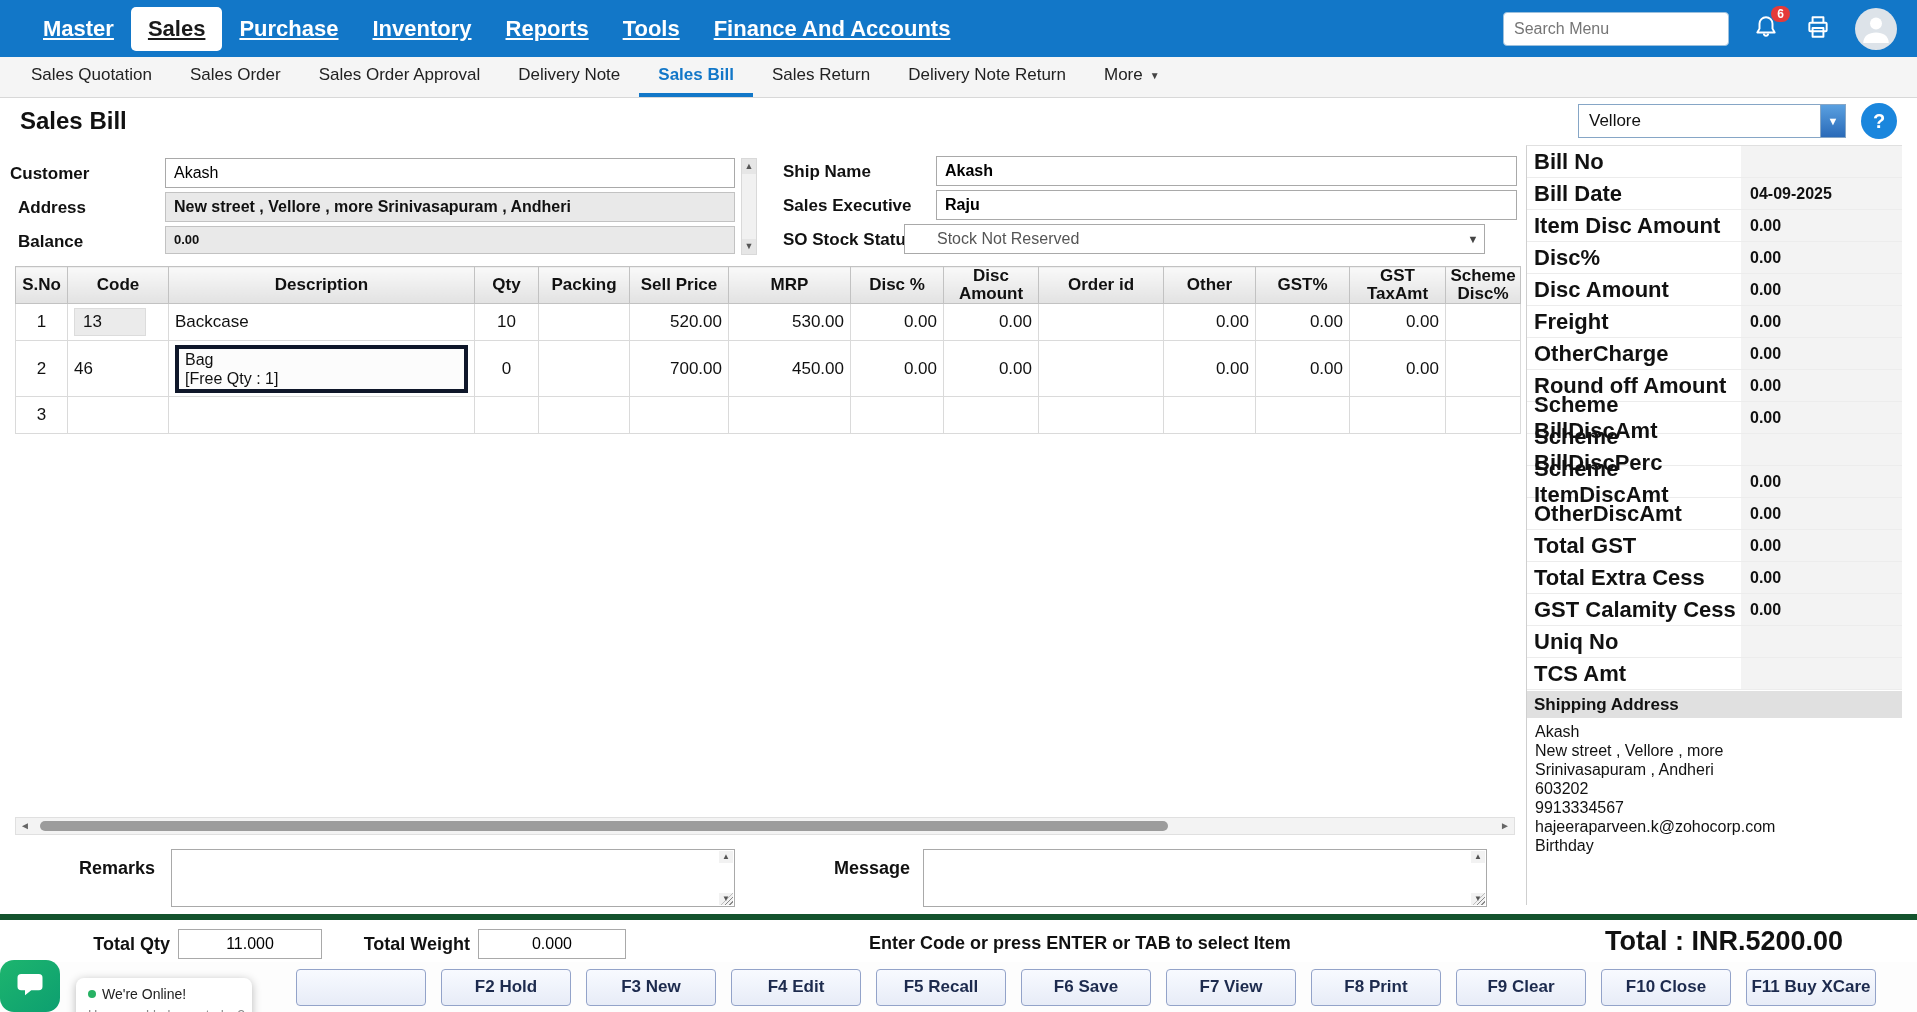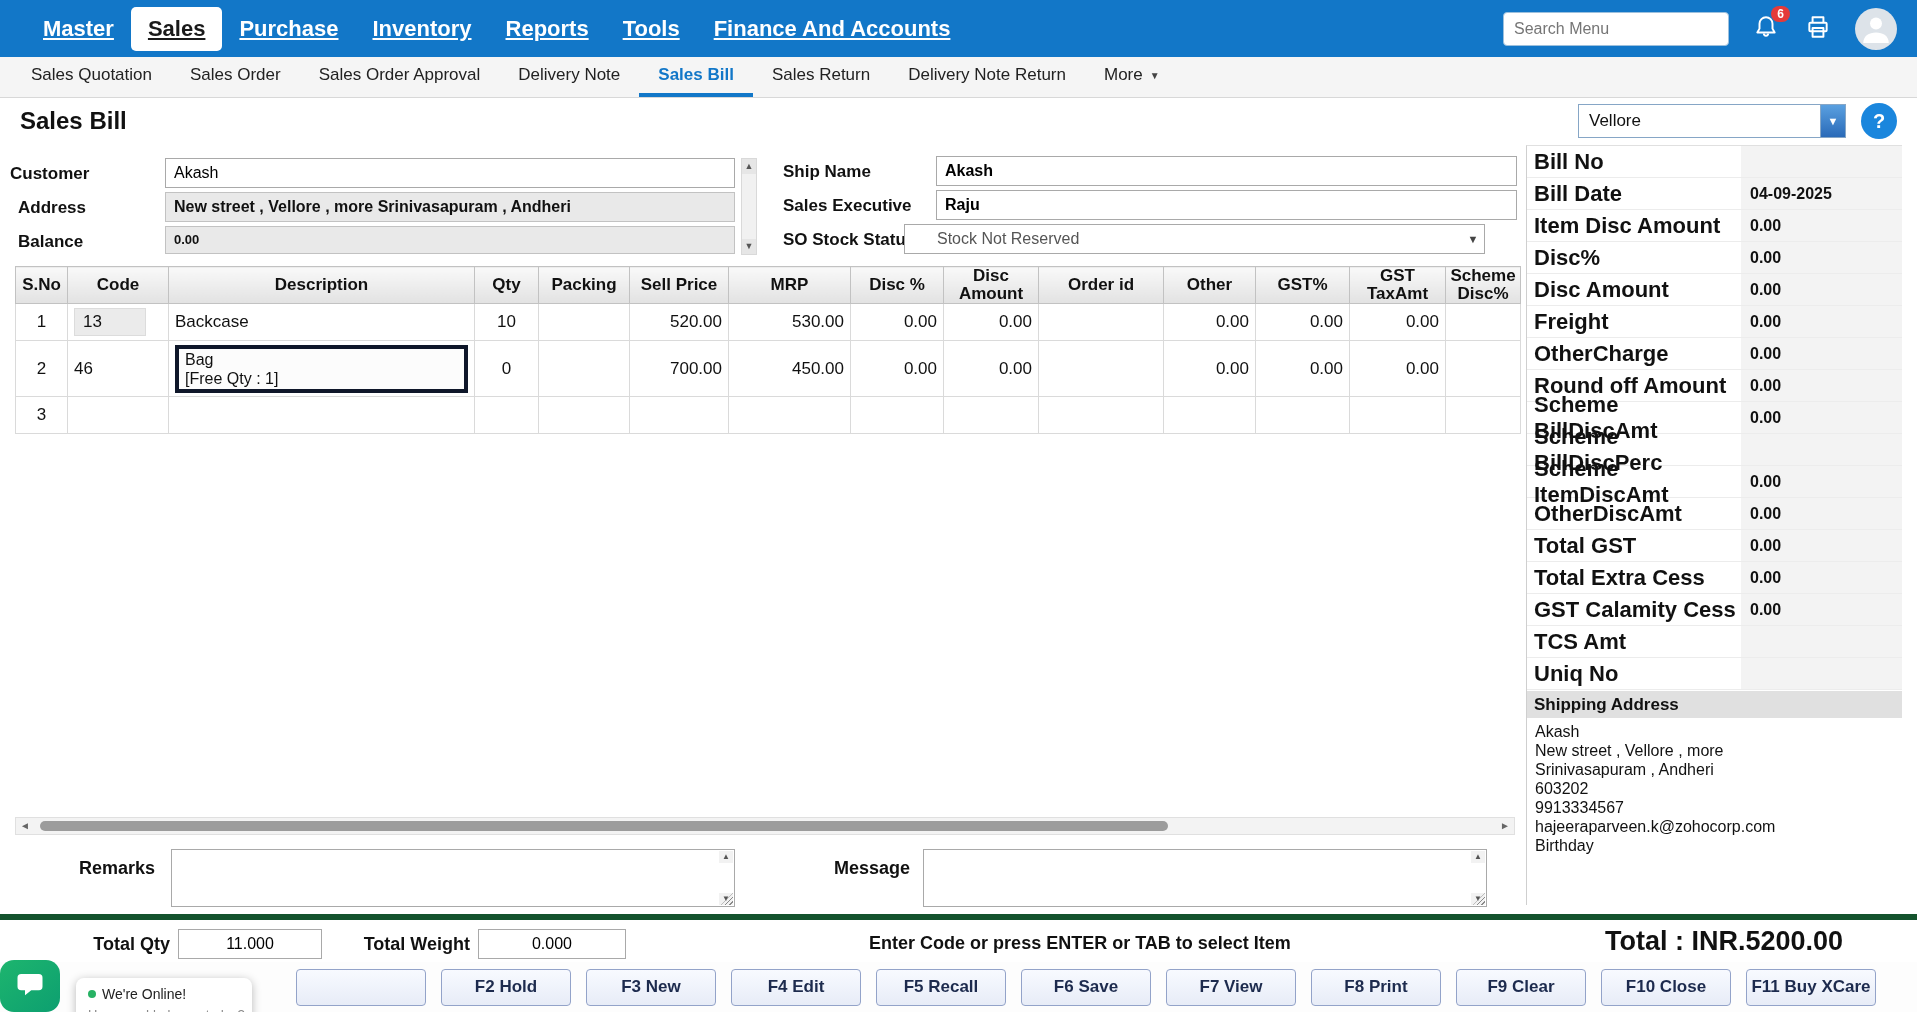--- a/index.html
+++ b/index.html
@@ -342,25 +342,25 @@
     </div>
   <div class="sum-row">
       <div class="sum-label">Total Extra Cess</div>
       <div class="sum-value">0.00</div>
     </div>
   <div class="sum-row">
       <div class="sum-label">GST Calamity Cess</div>
       <div class="sum-value">0.00</div>
     </div>
   <div class="sum-row">
+      <div class="sum-label">Uniq No</div>
+      <div class="sum-value"></div>
+    </div>
+  <div class="sum-row">
       <div class="sum-label">TCS Amt</div>
-      <div class="sum-value"></div>
-    </div>
-  <div class="sum-row">
-      <div class="sum-label">Uniq No</div>
       <div class="sum-value"></div>
     </div>
 
   <div class="ship-addr-title">Shipping Address</div>
   <div class="ship-addr-lines">
     <div>Akash</div>
     <div>New street , Vellore , more</div>
     <div>Srinivasapuram , Andheri</div>
     <div>603202</div>
     <div>9913334567</div>

